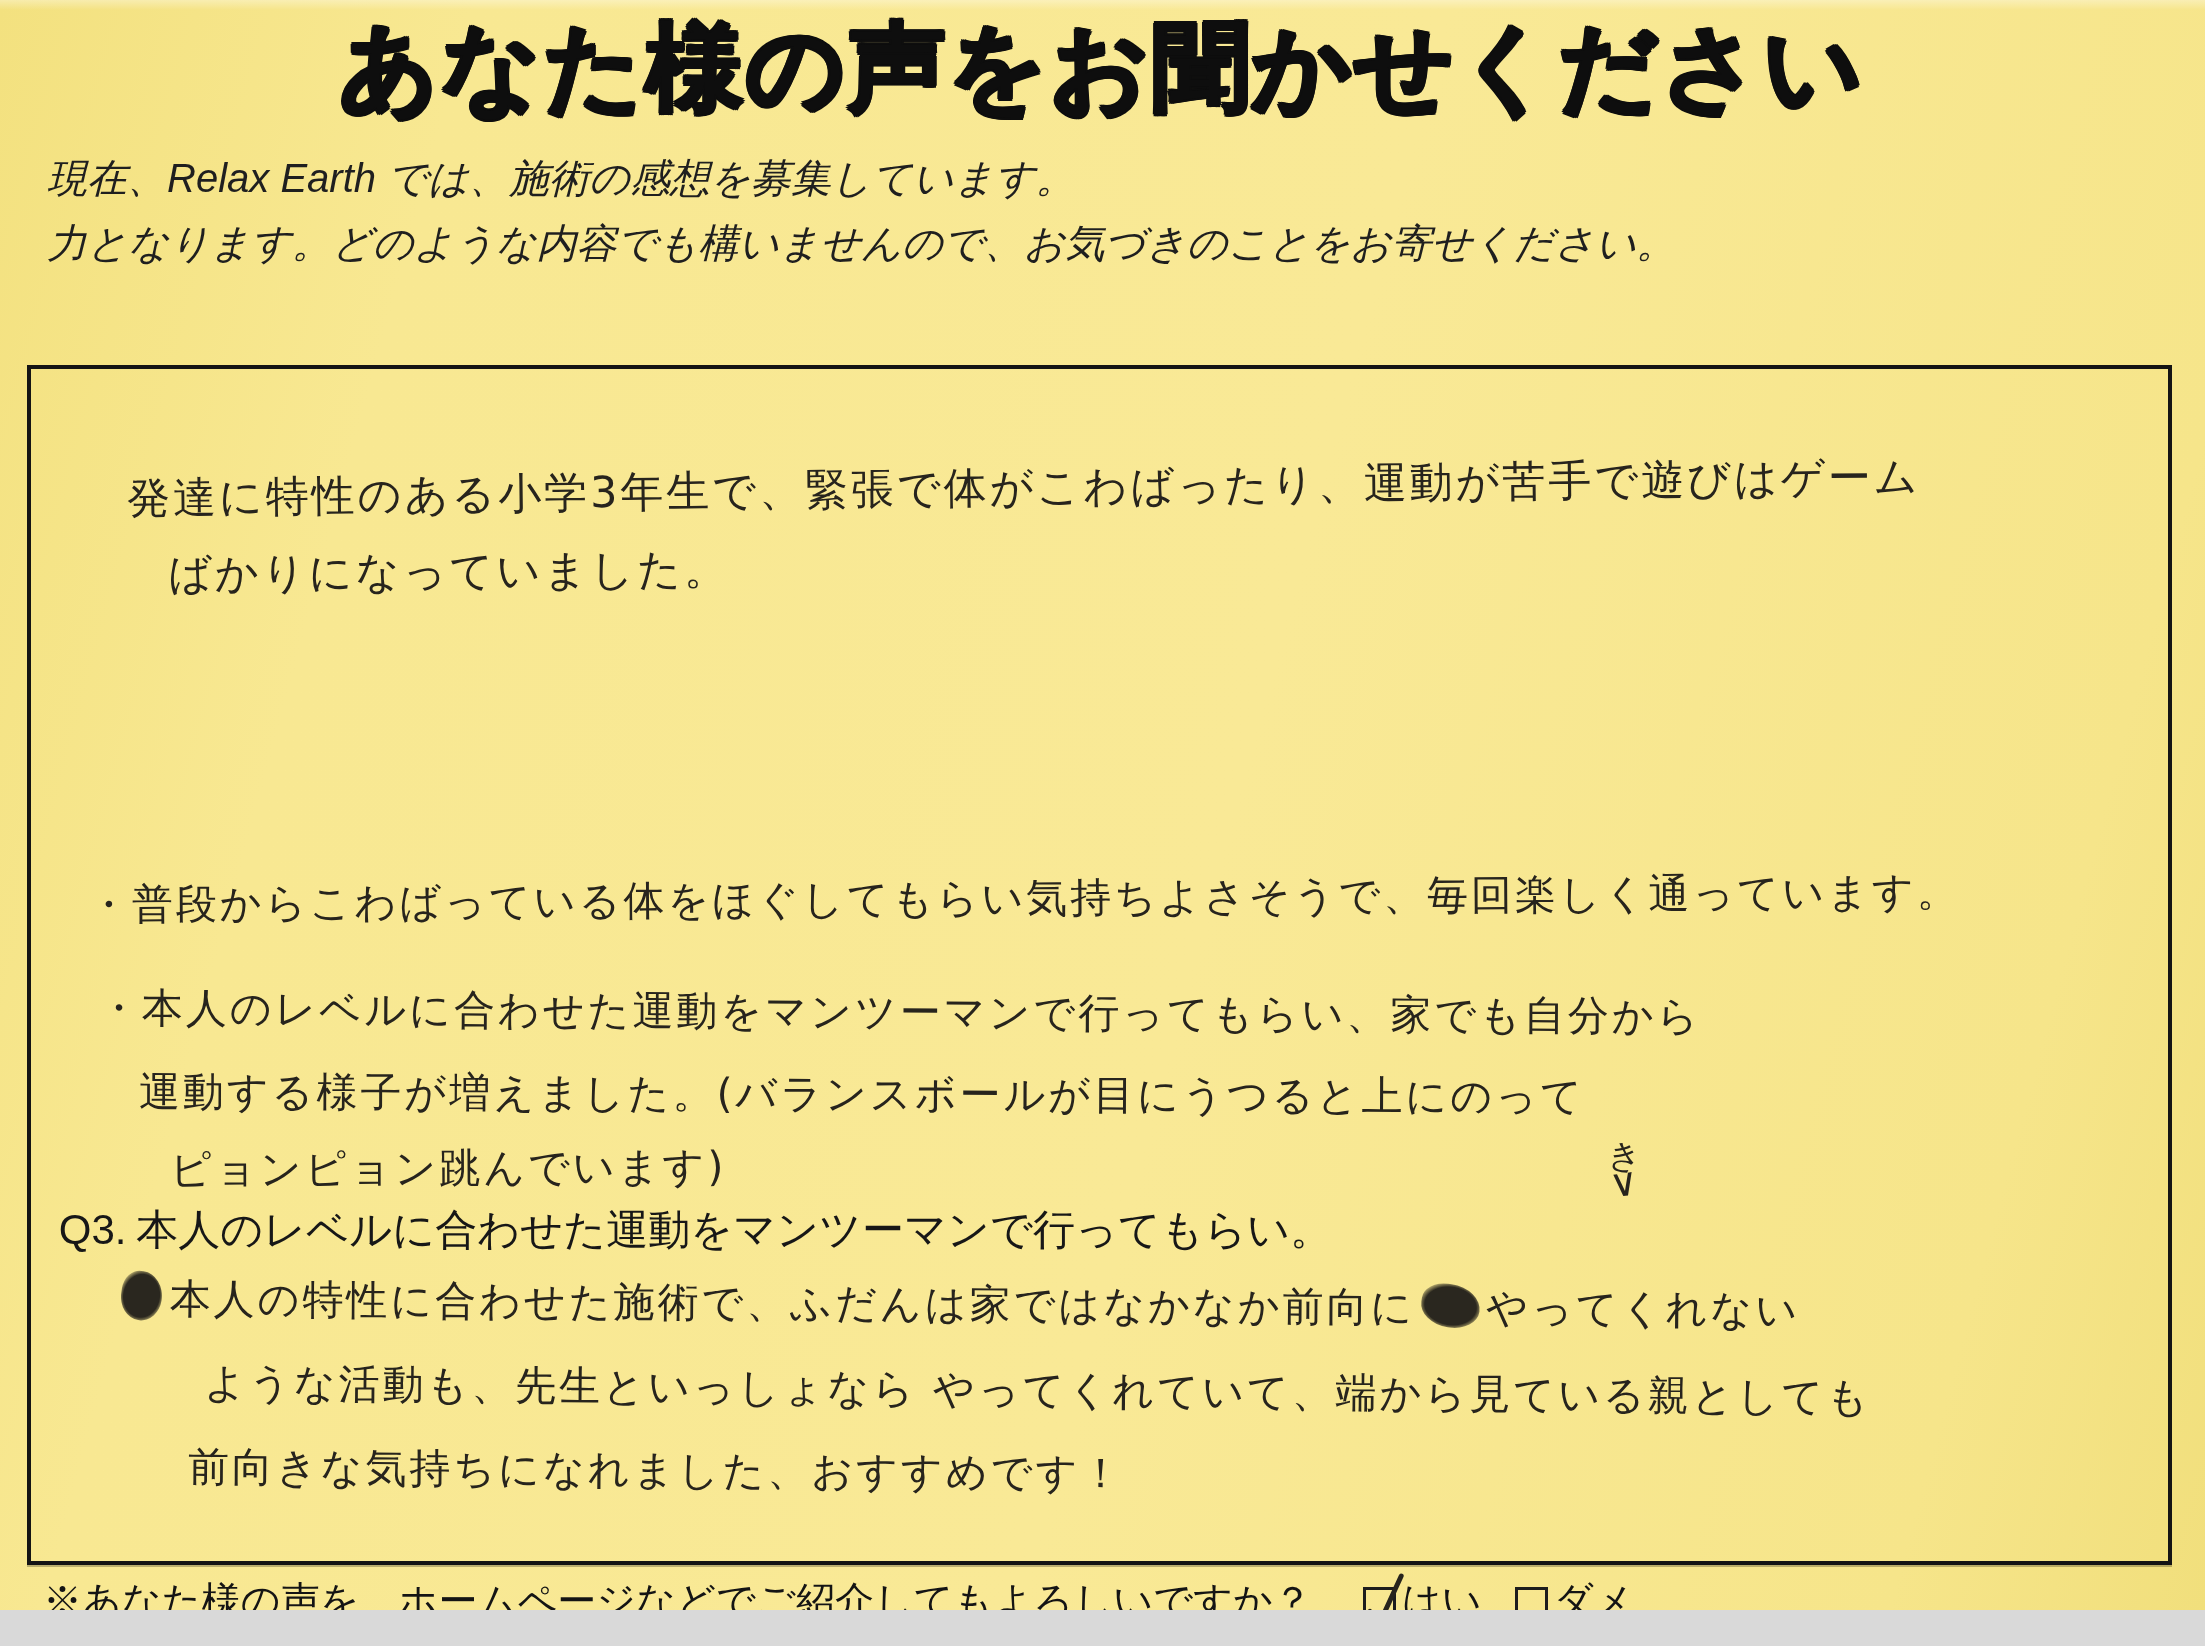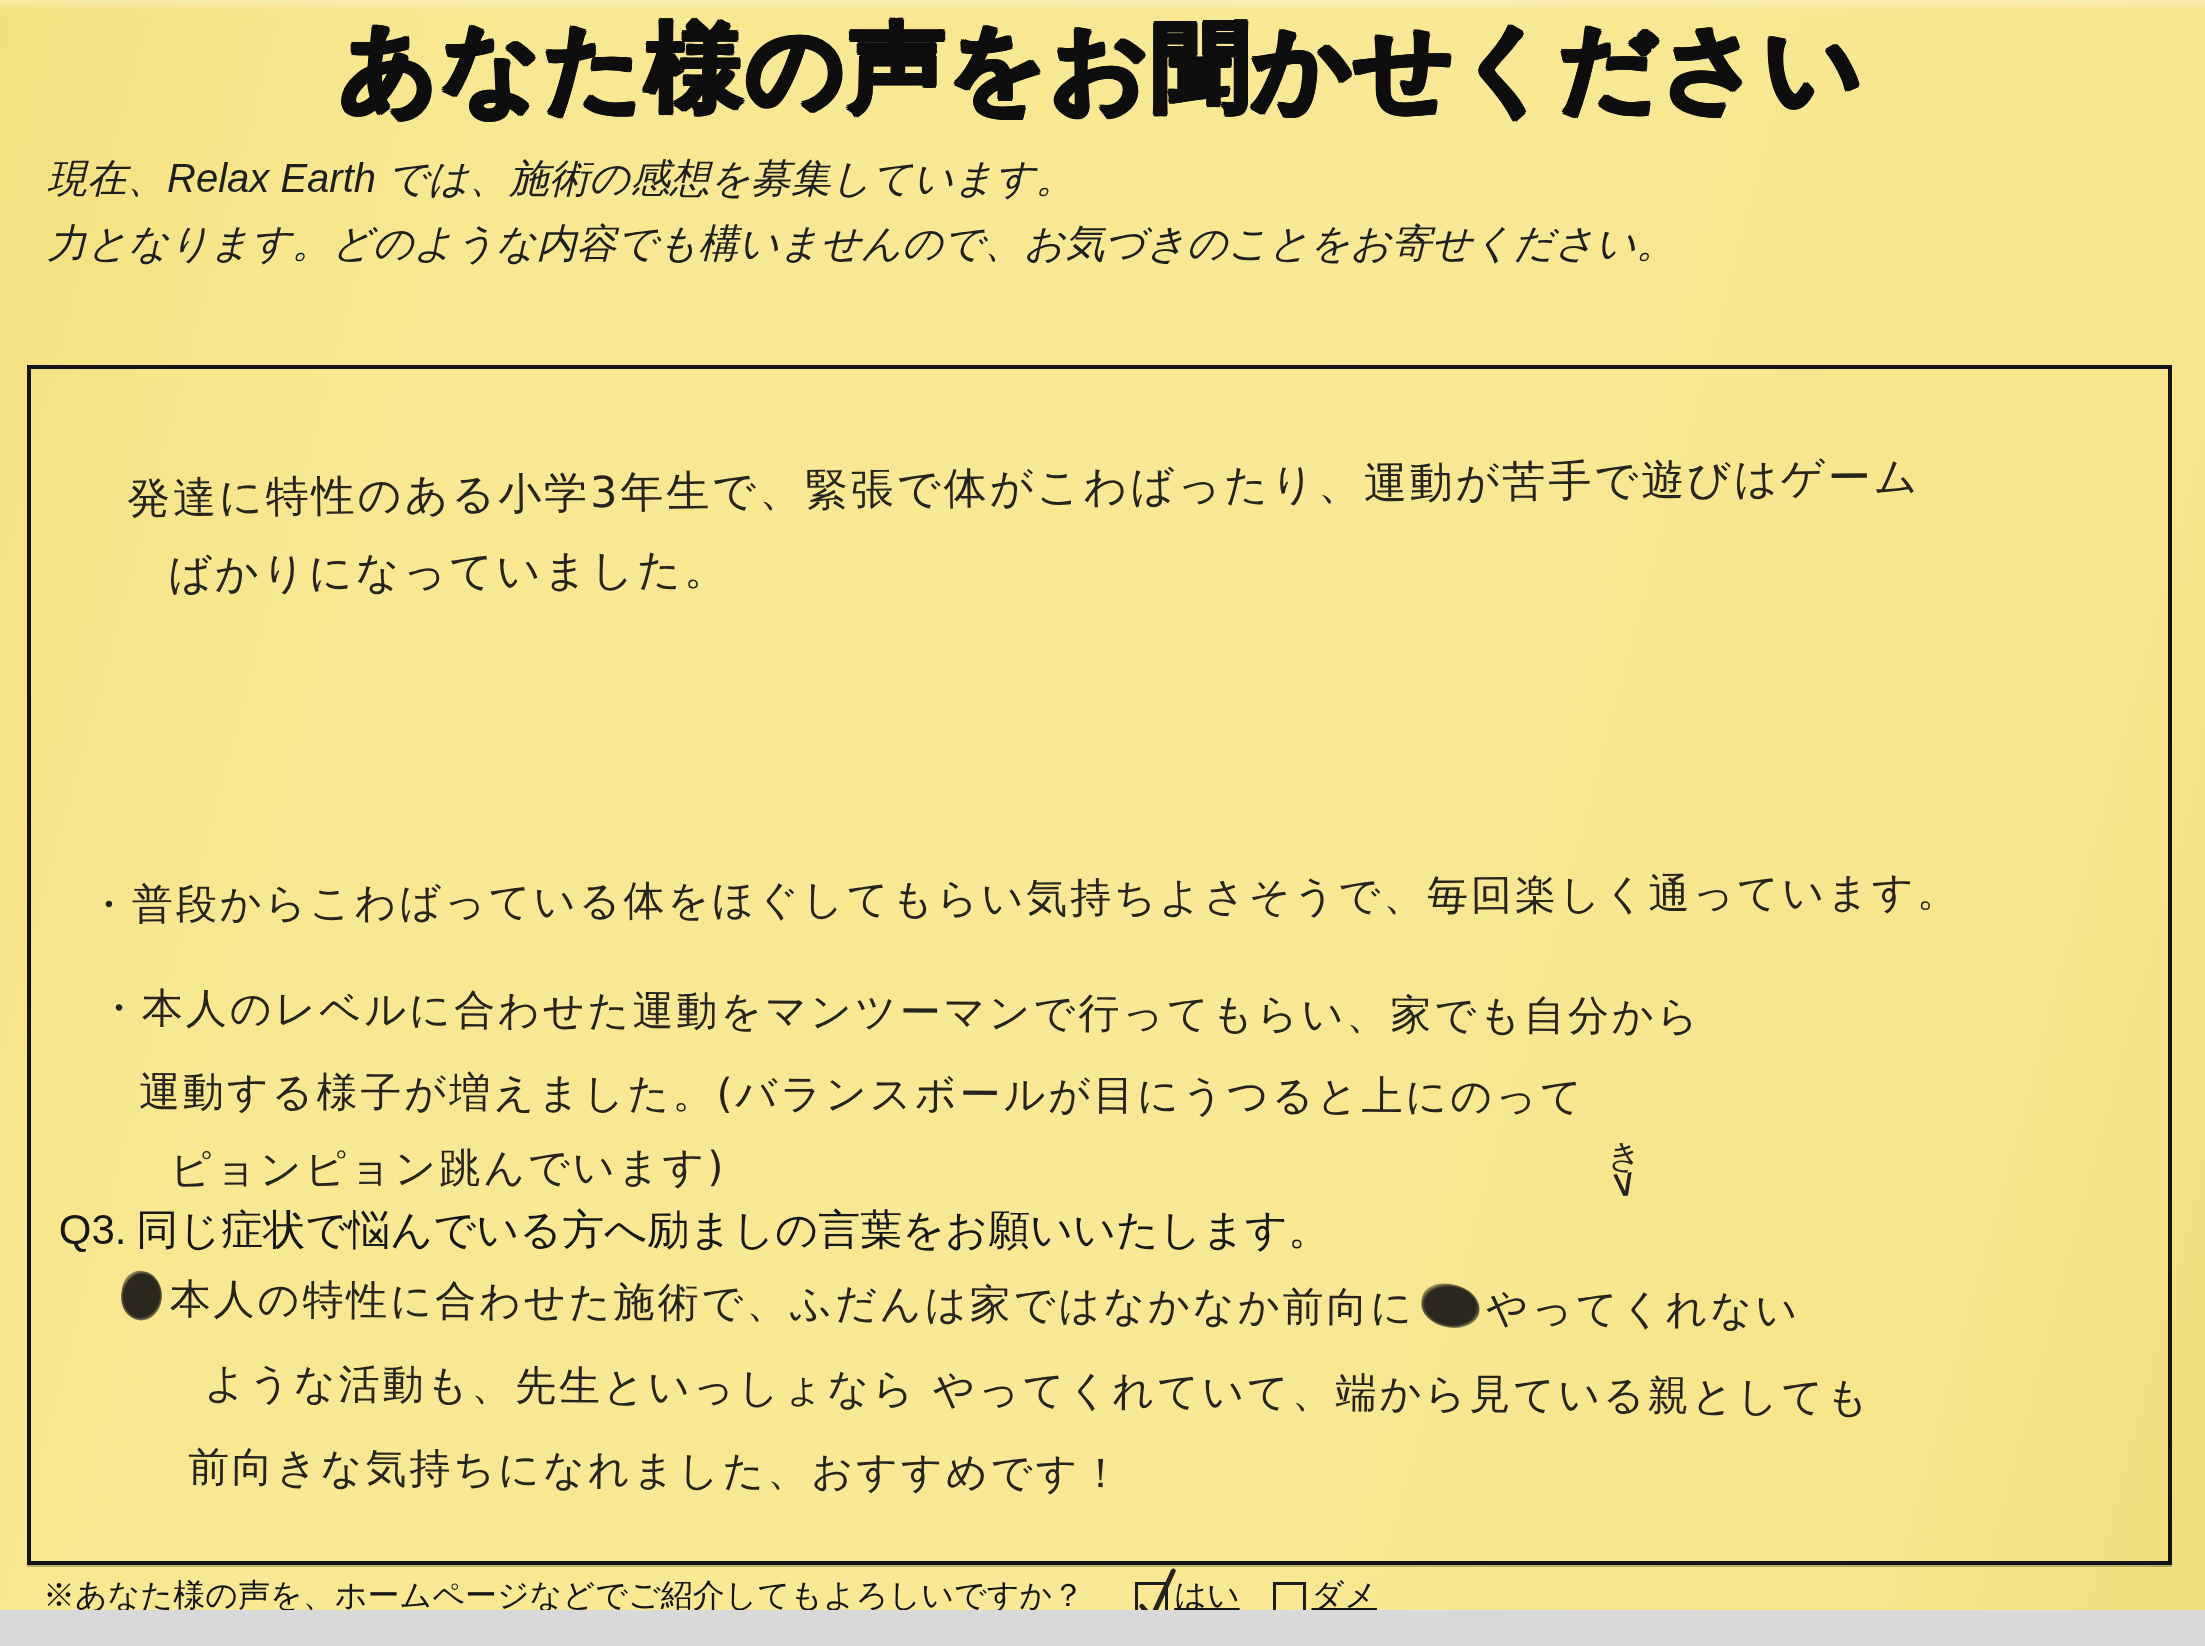--- a/index.html
+++ b/index.html
@@ -49,21 +49,21 @@
     transform:rotate(8deg);
   }
   .scribble.small { width:59px; height:43px; margin:0 5.9px; vertical-align:-5.9px; }
 
   .insertion { position:absolute; font-family:"DejaVu Sans", cursive; color:#27241d; text-align:center; }
   .insertion .ins-char { display:block; font-size:33px; line-height:29px; }
   .insertion .ins-caret { display:block; font-size:39px; line-height:25.5px; transform:rotate(-8deg); }
 
   .footer {
     position:absolute; left:43px; top:1574px; display:flex; align-items:center;
-    font-size:32px; color:#141414; white-space:nowrap; font-weight:500;
+    font-size:39px; color:#141414; white-space:nowrap; font-weight:500;
   }
   .footer .spacer { width:51px; }
   .opt { display:flex; align-items:center; margin-right:33px;text-decoration:underline; }
   .cbox {
     position:relative; display:inline-block; width:33px; height:33px;
     border:3.9px solid #1d1d1d; box-sizing:border-box; margin-right:5.9px; top:2px;
     background:transparent;
   }
   .cbox svg { position:absolute; left:-3.9px; top:-21.6px; overflow:visible; }
 </style>
@@ -83,21 +83,21 @@
 
     <div class="hw" style="left:96px; top:90px; transform:rotate(-0.7deg);">発達に特性のある小学3年生で、緊張で体がこわばったり、運動が苦手で遊びはゲーム</div>
     <div class="hw" style="left:137px; top:174px; transform:rotate(-0.5deg);">ばかりになっていました。</div>
 
     <div class="hw hw2" style="left:57px; top:502px; transform:rotate(-0.4deg);">・普段からこわばっている体をほぐしてもらい気持ちよさそうで、毎回楽しく通っています。</div>
     <div class="hw hw2" style="left:67px; top:616px; transform:rotate(0.3deg);">・本人のレベルに合わせた運動をマンツーマンで行ってもらい、家でも自分から</div>
     <div class="hw hw2" style="left:108px; top:698px; transform:rotate(0.2deg);">運動する様子が増えました。(バランスボールが目にうつると上にのって</div>
     <div class="hw hw2" style="left:139px; top:772px; transform:rotate(-0.3deg);">ピョンピョン跳んでいます)</div>
 
     <div class="qheading" style="left:27.4px; top:833px;">
-      <span class="qlabel">Q3.</span><span>同じ症状で悩んでいる方へ励ましの言葉をお願いいたします。</span>
+      <span class="qlabel">Q3.</span><span>本人のレベルに合わせた運動をマンツーマンで行ってもらい。</span>
     </div>
 
     <div class="insertion" style="left:1576px; top:772px;">
       <span class="ins-char">き</span>
       <span class="ins-caret">∨</span>
     </div>
 
     <div class="hw hw2" style="left:90px; top:908px; transform:rotate(0.4deg);"><span class="scribble"></span><span>本人の特性に合わせた施術で、ふだんは家ではなかなか前向に</span><span class="scribble small"></span><span>やってくれない</span></div>
     <div class="hw hw2" style="left:173px; top:994px; transform:rotate(0.5deg);">ような活動も、先生といっしょなら やってくれていて、端から見ている親としても</div>
     <div class="hw hw2" style="left:157px; top:1074px; transform:rotate(0.4deg);">前向きな気持ちになれました、おすすめです！</div>

